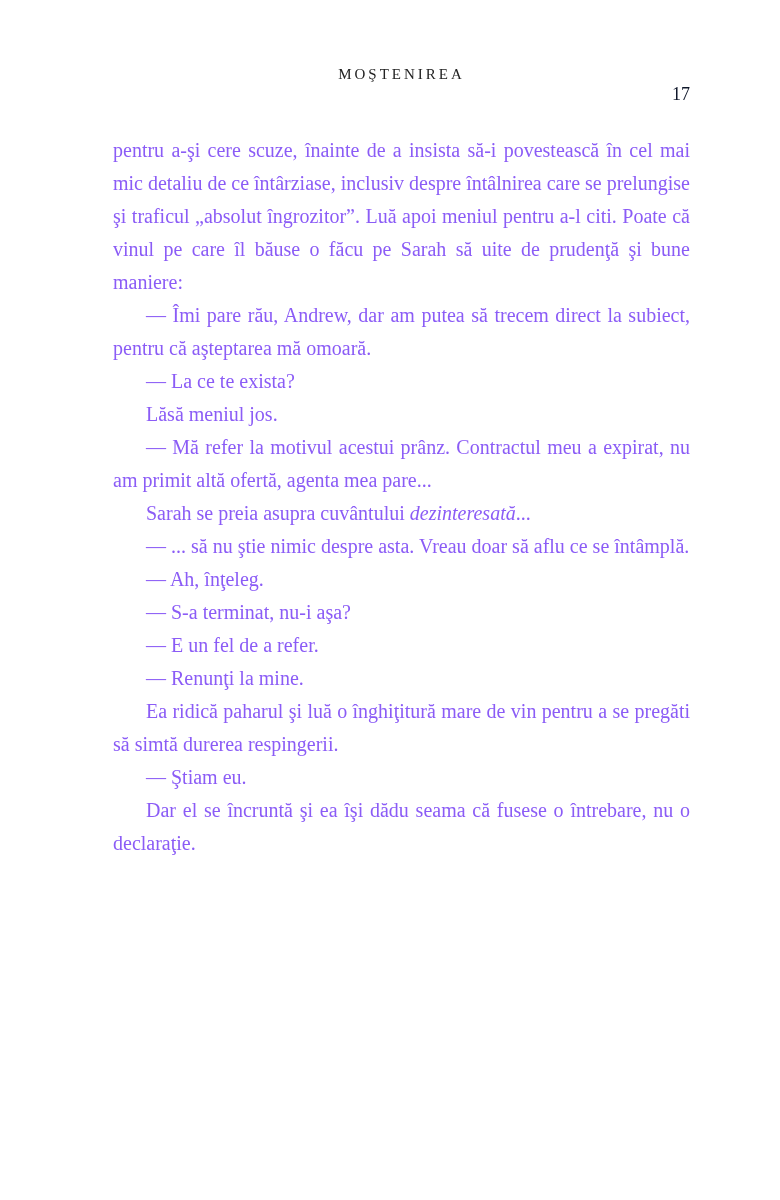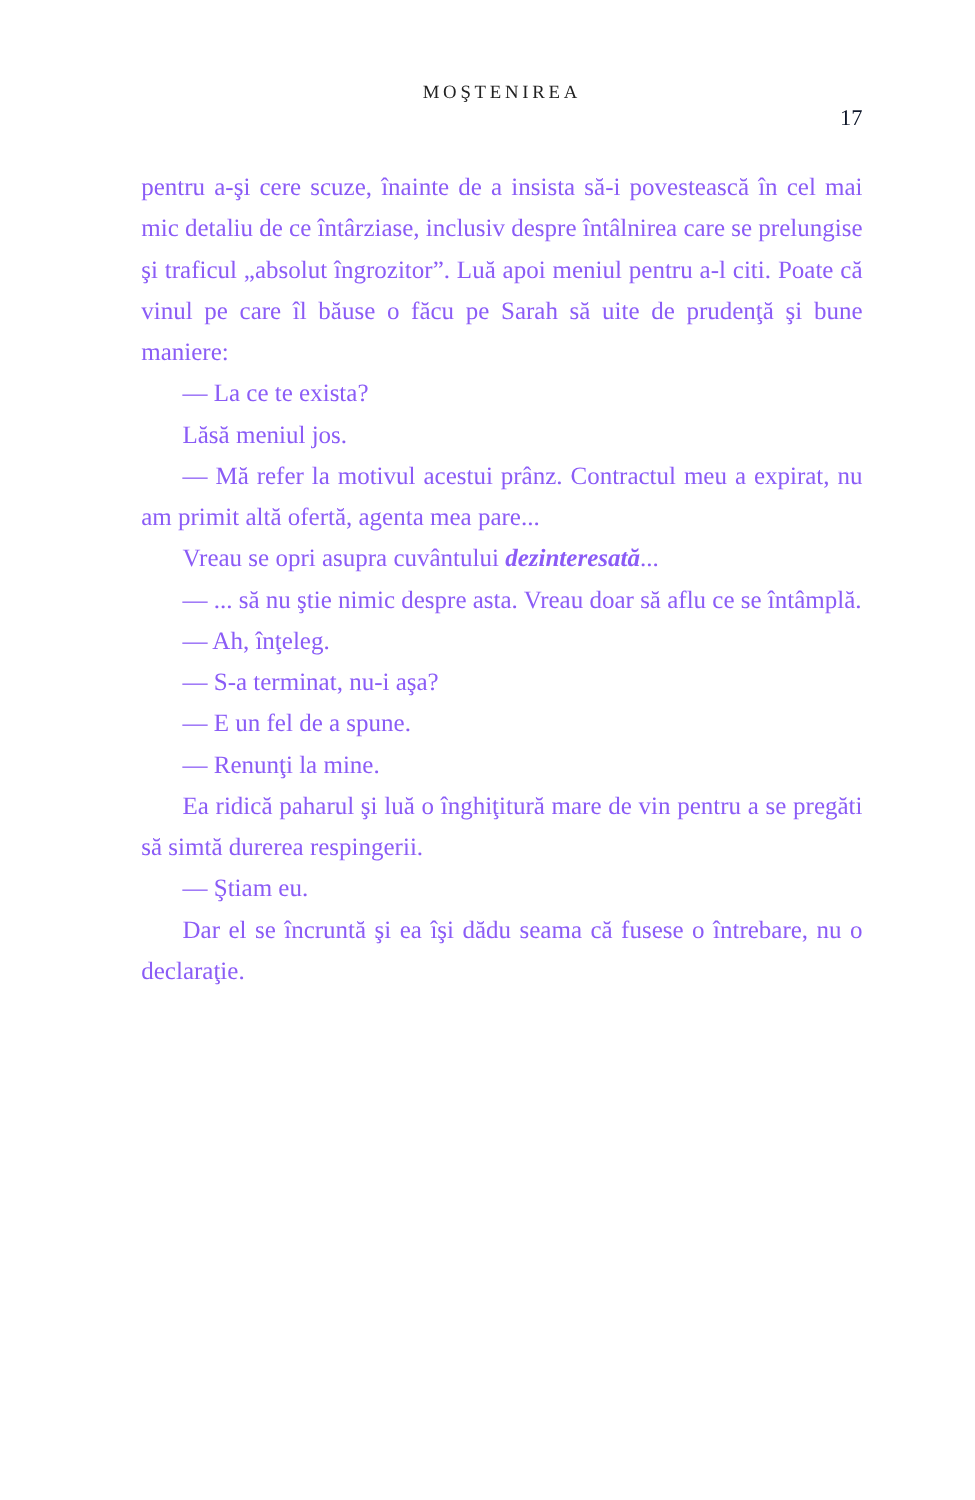--- a/index.html
+++ b/index.html
@@ -41,38 +41,39 @@
     margin-top: 20px;
   }
   .page-body {
     font-size: 20px;
     line-height: 33px;
     text-align: justify;
     color: #8b5cf6;
   }
   .para { text-indent: 0; }
   .para.indent { text-indent: 33px; }
-  .para em { font-style: italic; font-weight: bold; }
+  .para em { font-style: italic; }
 </style>
 </head>
 <body>
 
 <div class="book-page">
   <div class="page-header">
     <span class="running-title">MOŞTENIREA</span>
     <span class="page-number">17</span>
   </div>
   <div class="page-body">
       <p class="para"><span>pentru a-şi cere scuze, înainte de a insista să-i povestească în cel mai mic detaliu de ce întârziase, inclusiv despre întâlnirea care se prelungise şi traficul „absolut îngrozitor”. Luă apoi meniul pentru a-l citi. Poate că vinul pe care îl băuse o făcu pe Sarah să uite de prudenţă şi bune maniere:</span></p>
+      <p class="para indent"><span>— Îmi pare rău, Andrew, dar am putea să trecem direct la subiect, pentru că aşteptarea mă omoară.</span></p>
       <p class="para indent"><span>— La ce te exista?</span></p>
       <p class="para indent"><span>Lăsă meniul jos.</span></p>
       <p class="para indent"><span>— Mă refer la motivul acestui prânz. Contractul meu a expirat, nu am primit altă ofertă, agenta mea pare...</span></p>
-      <p class="para indent"><span>Vreau se opri asupra cuvântului </span><em>dezinteresată</em><span>...</span></p>
+      <p class="para indent"><span>Sarah se preia asupra cuvântului </span><em>dezinteresată</em><span>...</span></p>
       <p class="para indent"><span>— ... să nu ştie nimic despre asta. Vreau doar să aflu ce se întâmplă.</span></p>
       <p class="para indent"><span>— Ah, înţeleg.</span></p>
       <p class="para indent"><span>— S-a terminat, nu-i aşa?</span></p>
-      <p class="para indent"><span>— E un fel de a spune.</span></p>
+      <p class="para indent"><span>— E un fel de a refer.</span></p>
       <p class="para indent"><span>— Renunţi la mine.</span></p>
       <p class="para indent"><span>Ea ridică paharul şi luă o înghiţitură mare de vin pentru a se pregăti să simtă durerea respingerii.</span></p>
       <p class="para indent"><span>— Ştiam eu.</span></p>
       <p class="para indent"><span>Dar el se încruntă şi ea îşi dădu seama că fusese o întrebare, nu o declaraţie.</span></p>
     </div>
 </div>
 
 </body></html>

